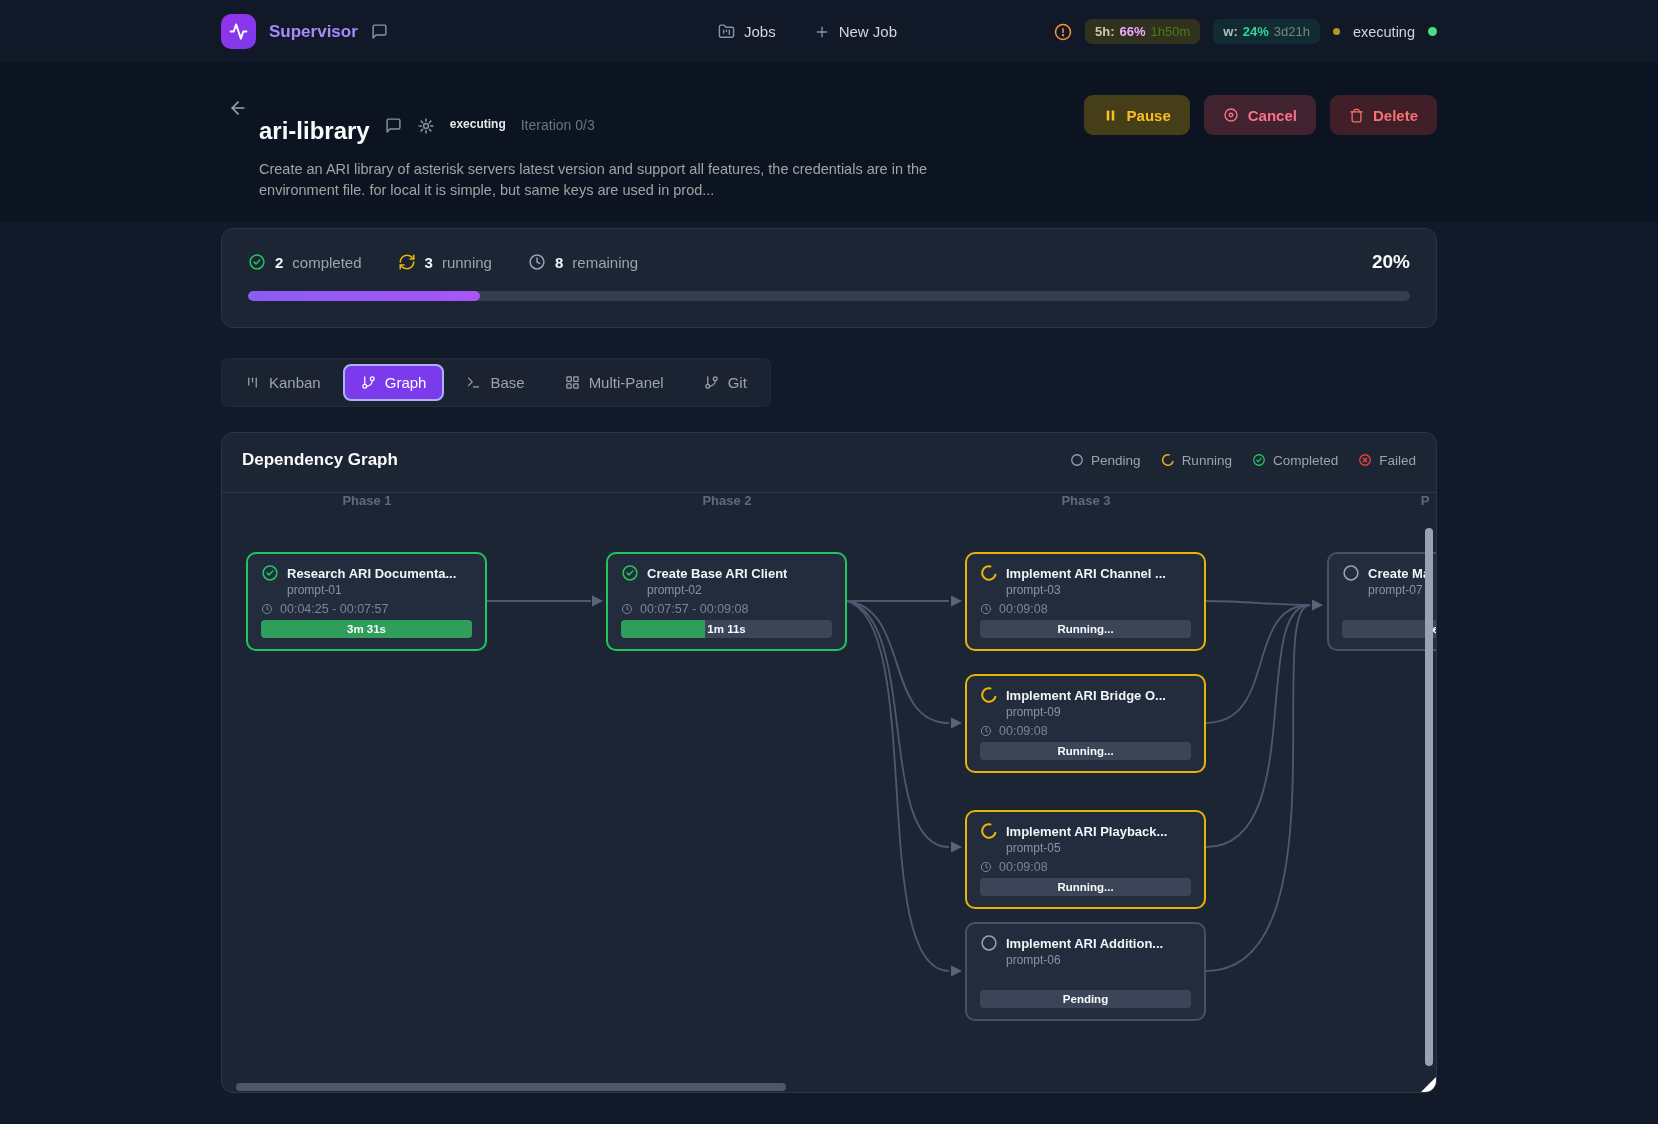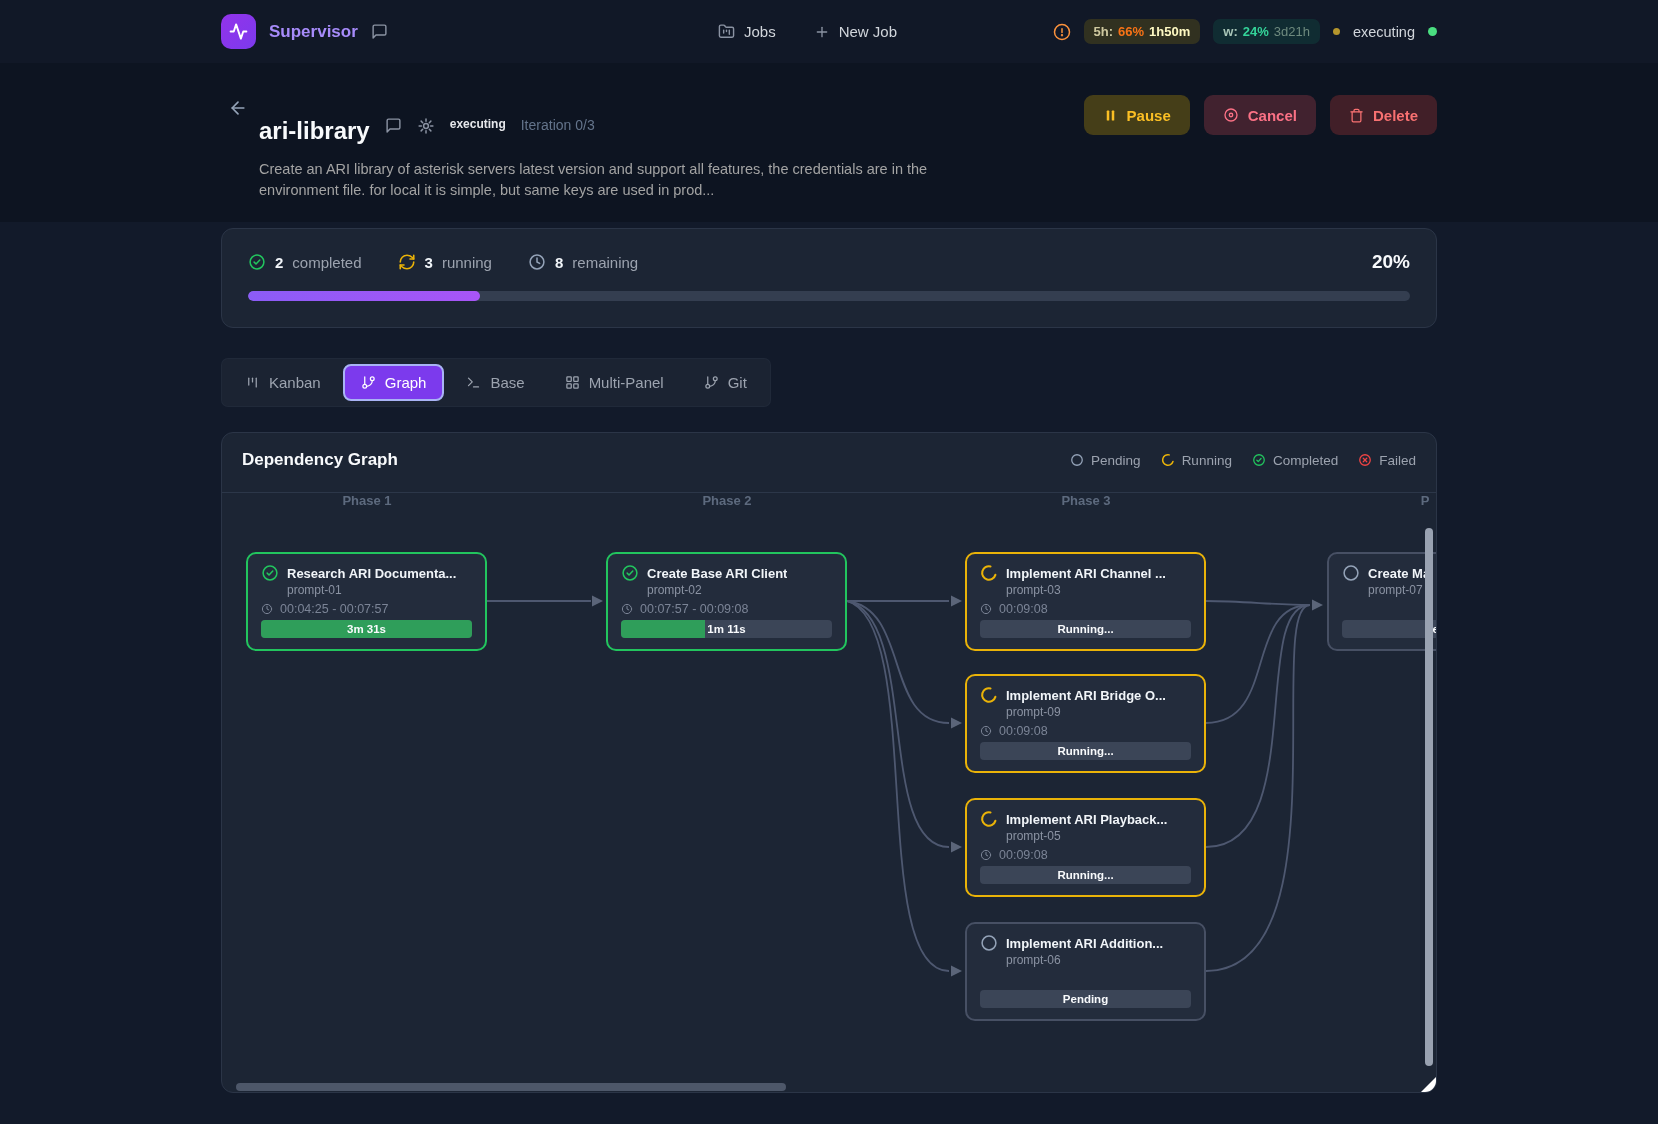--- a/index.html
+++ b/index.html
@@ -23,22 +23,22 @@
   .icon-muted { color:#8b93a3; display:flex; align-items:center; }
   .nav-center { position:absolute; left:50%; transform:translateX(-62%);
     display:flex; align-items:center; gap:38px; }
   .nav-link { display:flex; align-items:center; gap:9px; color:#d1d5db;
     font-size:15px; cursor:pointer; }
   .nav-right { margin-left:auto; display:flex; align-items:center; gap:13px; }
   .badge { display:flex; align-items:center; gap:5px; padding:5px 10px;
     border-radius:7px; font-size:13px;justify-content:center; }
   .badge-hour { background:rgba(202,168,4,0.18); }
   .badge-hour .pfx { color:#cfc9a0; font-weight:600; }
-  .badge-hour .pct { color:#f97316; font-weight:700; }
-  .badge-hour .tm  { color:#fef9c3;font-weight:bold; }
+  .badge-hour .pct { color:#f0abfc; font-weight:700; }
+  .badge-hour .tm  { color:#4d7c0f; }
   .badge-week { background:rgba(16,185,129,0.13); }
   .badge-week .pfx { color:#a9c6b8; font-weight:600; }
   .badge-week .pct { color:#34d399; font-weight:700; }
   .badge-week .tm  { color:#6e8a7e; }
   .dot { border-radius:50%; display:inline-block; }
   .dot-yellow { width:7px; height:7px; background:#b5952c; }
   .dot-green  { width:9px; height:9px; background:#4ade80; }
   .nav-status { color:#d1d5db; font-size:14.5px; }
 
   
@@ -532,21 +532,21 @@
                 <polyline points="12 6.5 12 12 15.5 13.8"></polyline>
               </svg>
           </span>
           <span>00:09:08</span>
         </div>
         <div class="pill">
           <span class="pill-label">Running...</span>
         </div>
       </div>
 
-      <div class="node running" style="left:743px; top:365px;">
+      <div class="node running" style="left:743px; top:377px;">
         <div class="n-title-row">
           <span style="color:#eab308; display:flex;">
             <svg width="18" height="18" viewBox="0 0 24 24" fill="none" stroke="currentColor" stroke-width="2.8" stroke-linecap="round">
                 <path d="M20.5 14.5A9 9 0 1 1 14 3.2"></path>
               </svg>
           </span>
           <span class="n-title">Implement ARI Playback...</span>
         </div>
         <div class="n-id">prompt-05</div>
         <div class="n-time">

